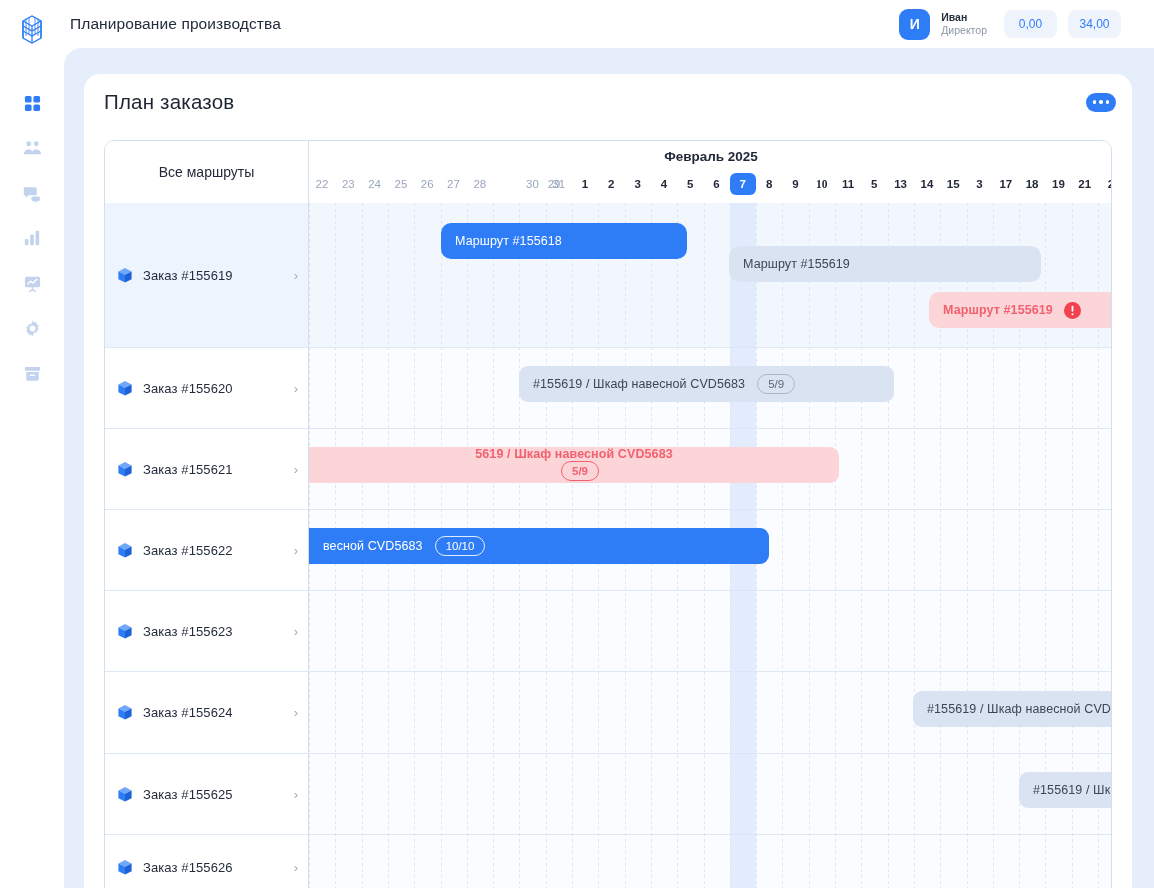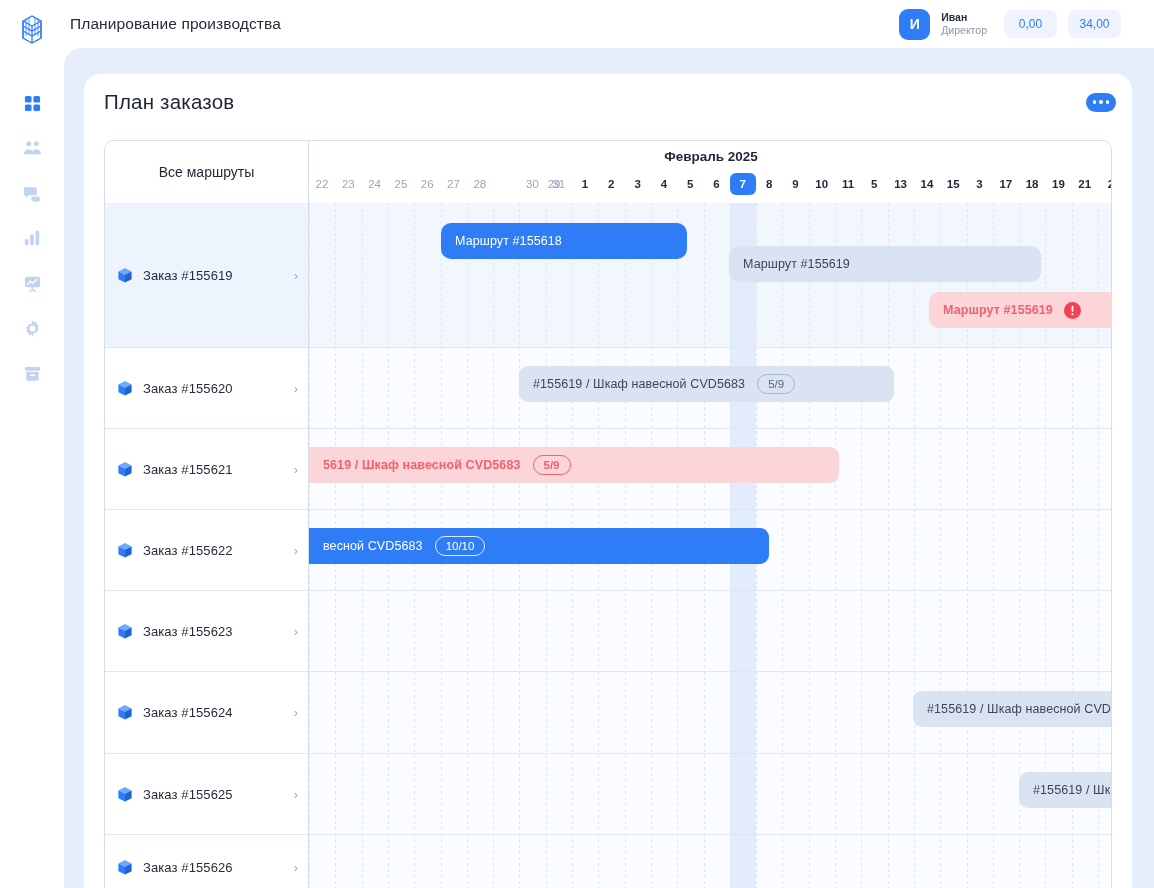--- a/index.html
+++ b/index.html
@@ -265,21 +265,21 @@
             <div class="day prev" style="left: 236.7px;">31</div>
             <div class="day cur" style="left: 263px;">1</div>
             <div class="day cur" style="left: 289.3px;">2</div>
             <div class="day cur" style="left: 315.6px;">3</div>
             <div class="day cur" style="left: 341.9px;">4</div>
             <div class="day cur" style="left: 368.2px;">5</div>
             <div class="day cur" style="left: 394.5px;">6</div>
             <div class="day today" style="left: 420.8px;">7</div>
             <div class="day cur" style="left: 447.1px;">8</div>
             <div class="day cur" style="left: 473.4px;">9</div>
-            <div class="day cur" style="left: 499.7px;">10</div>
+            <div class="day cur" style="left: 499.7px; font-family: Liberation Serif, serif;">10</div>
             <div class="day cur" style="left: 526px;">11</div>
             <div class="day cur" style="left: 552.3px;">5</div>
             <div class="day cur" style="left: 578.6px;">13</div>
             <div class="day cur" style="left: 604.9px;">14</div>
             <div class="day cur" style="left: 631.2px;">15</div>
             <div class="day cur" style="left: 657.5px;">3</div>
             <div class="day cur" style="left: 683.8px;">17</div>
             <div class="day cur" style="left: 710.1px;">18</div>
             <div class="day cur" style="left: 736.4px;">19</div>
             <div class="day cur" style="left: 762.7px;">21</div>
@@ -415,21 +415,21 @@
             <span class="warn-icon"><svg viewBox="0 0 17 17" width="17" height="17">
                 <circle cx="8.5" cy="8.5" r="8.5" fill="#f2414f"></circle>
                 <rect x="7.6" y="3.7" width="1.8" height="6" rx=".9" fill="#fff"></rect>
                 <circle cx="8.5" cy="12.3" r="1.05" fill="#fff"></circle>
               </svg></span>
           </div>
           <div class="bar task v-gray" style="left: 210px; top: 163px; width: 375px; padding-left: 14px; padding-right: 14px;">
             <span class="bar-text">#155619 / Шкаф навесной CVD5683</span>
             <span class="bar-badge">5/9</span>
           </div>
-          <div class="bar task v-red" style="left: -20px; top: 244px; width: 550px; padding-left: 34px; padding-right: 14px;">
+          <div class="bar task v-red" style="left: -20px; top: 244px; width: 550px; padding-left: 34px; padding-right: 14px; flex-direction: column;">
             <span class="bar-text">5619 / Шкаф навесной CVD5683</span>
             <span class="bar-badge">5/9</span>
           </div>
           <div class="bar task v-blue-solid" style="left: -20px; top: 325px; width: 480px; padding-left: 34px; padding-right: 14px;">
             <span class="bar-text">весной CVD5683</span>
             <span class="bar-badge">10/10</span>
           </div>
           <div class="bar task v-gray" style="left: 604px; top: 488px; width: 305px; padding-left: 14px; padding-right: 14px;">
             <span class="bar-text">#155619 / Шкаф навесной CVD5683</span>
           </div>

